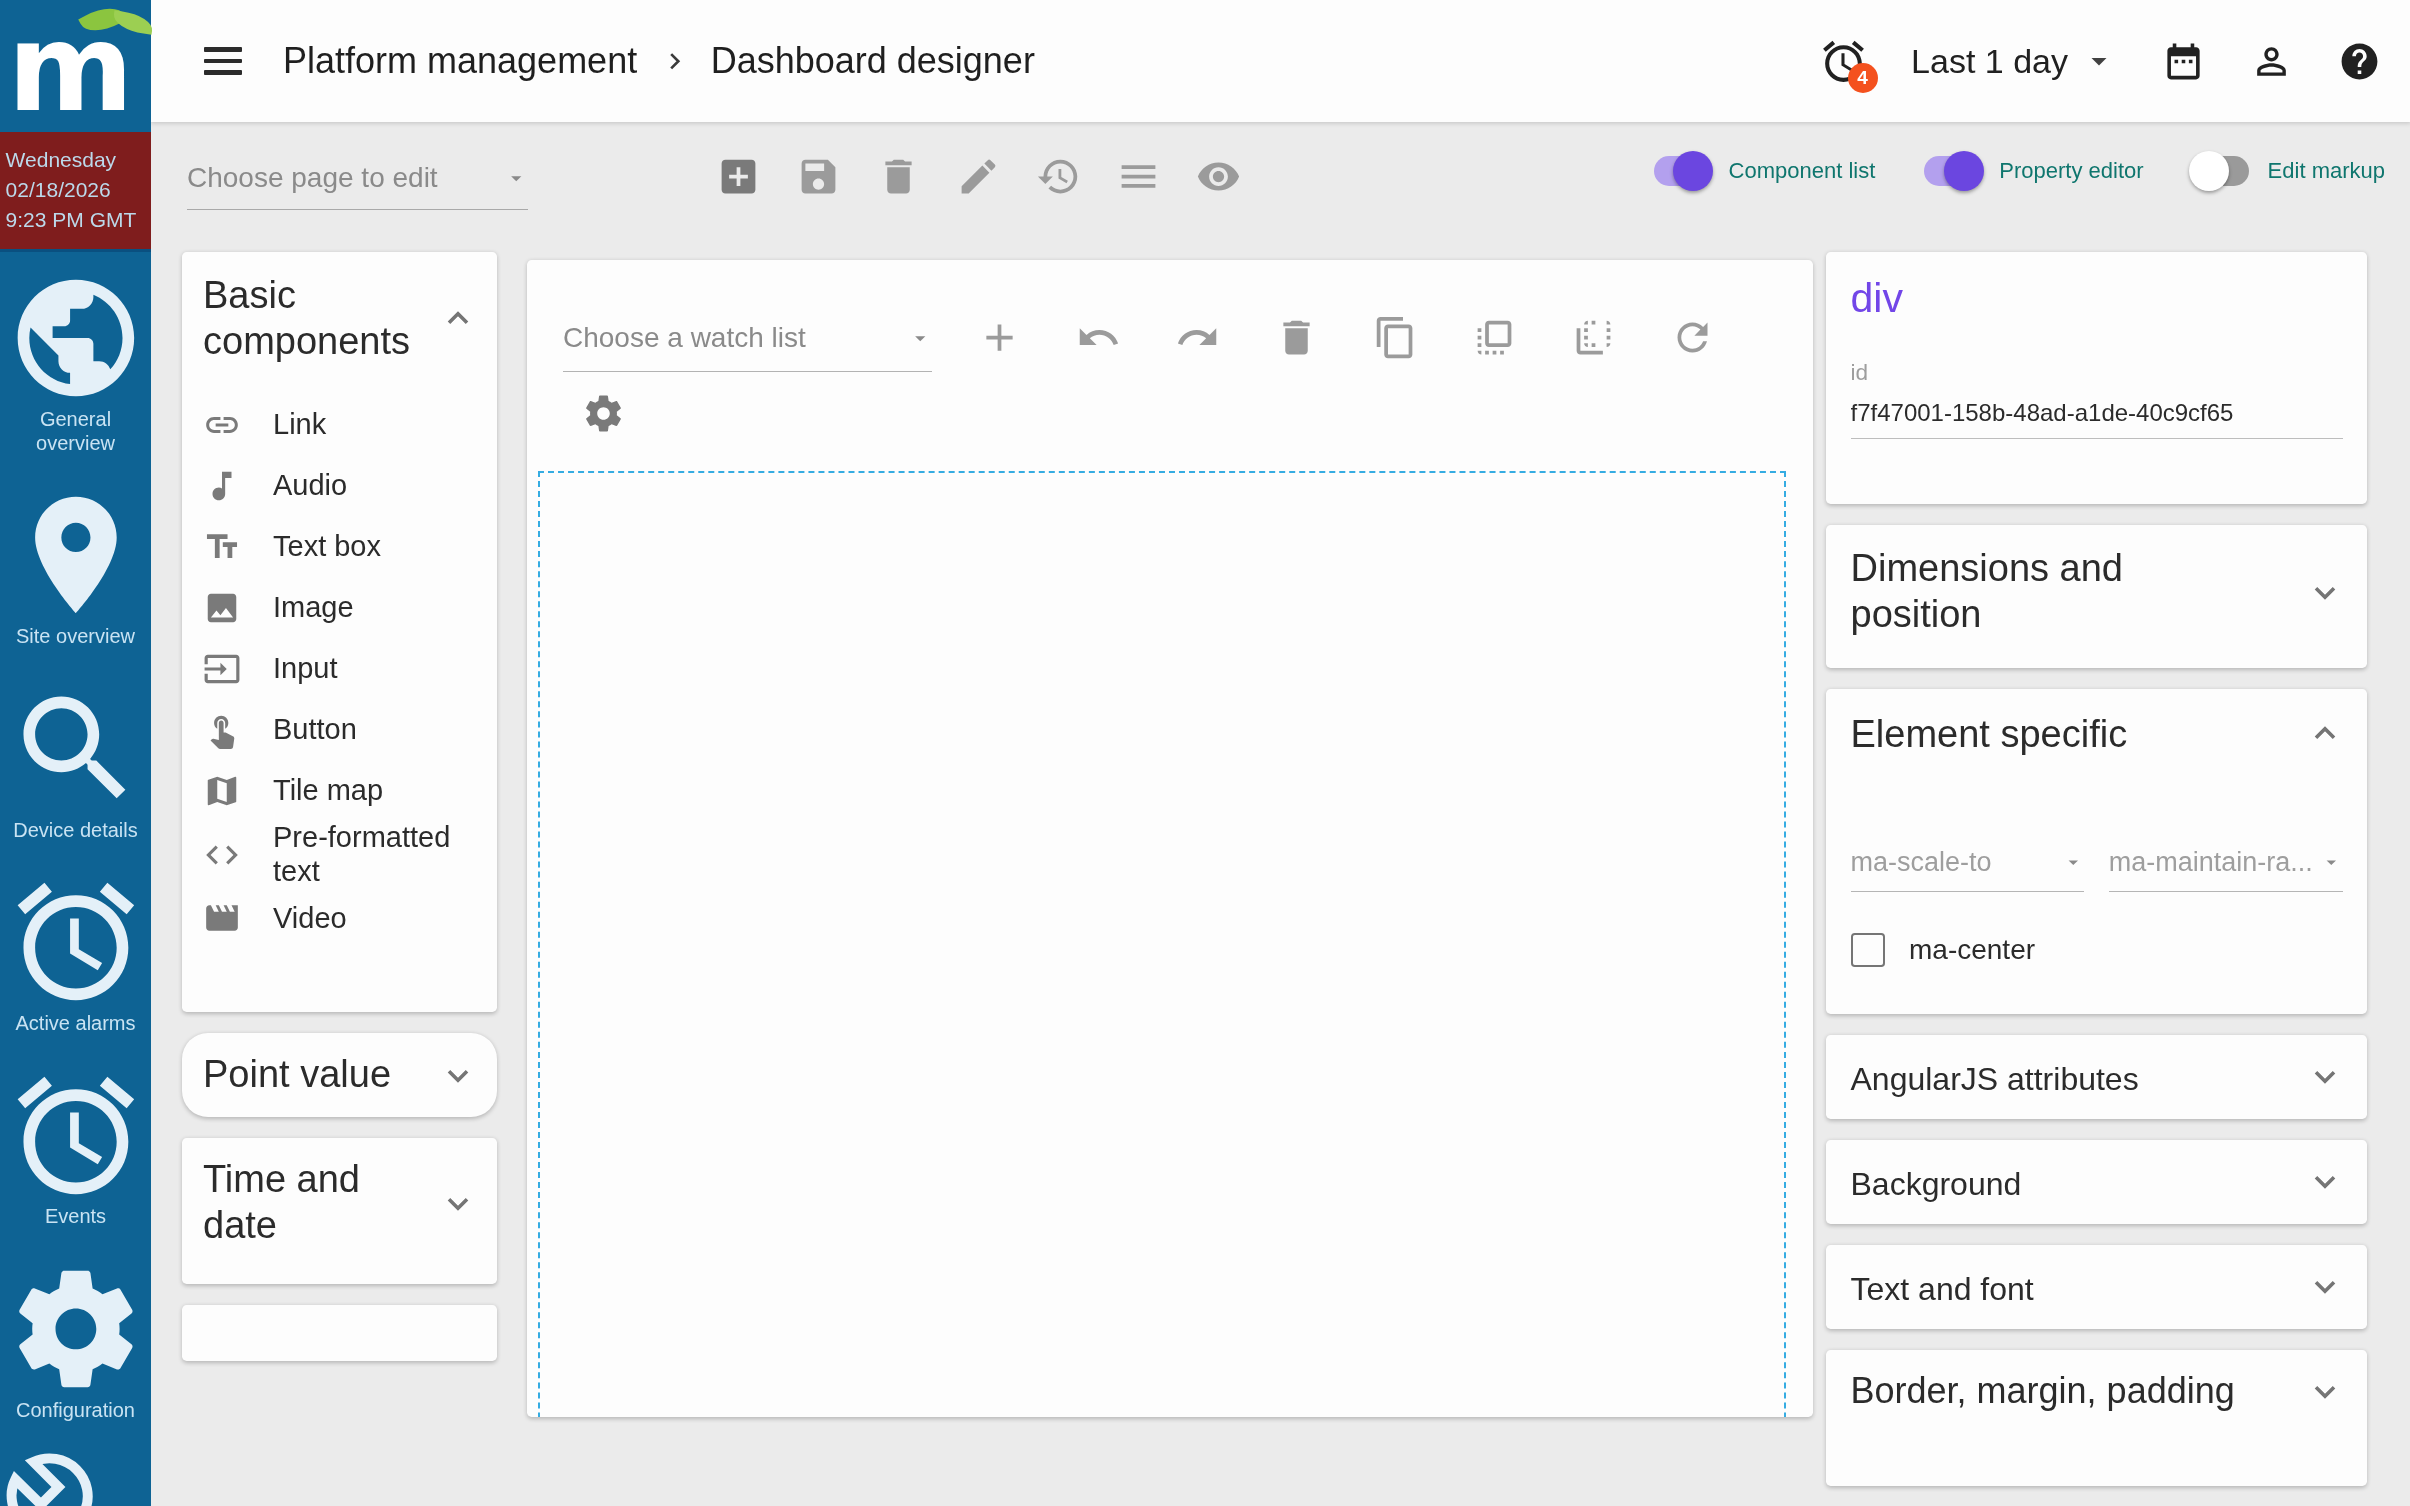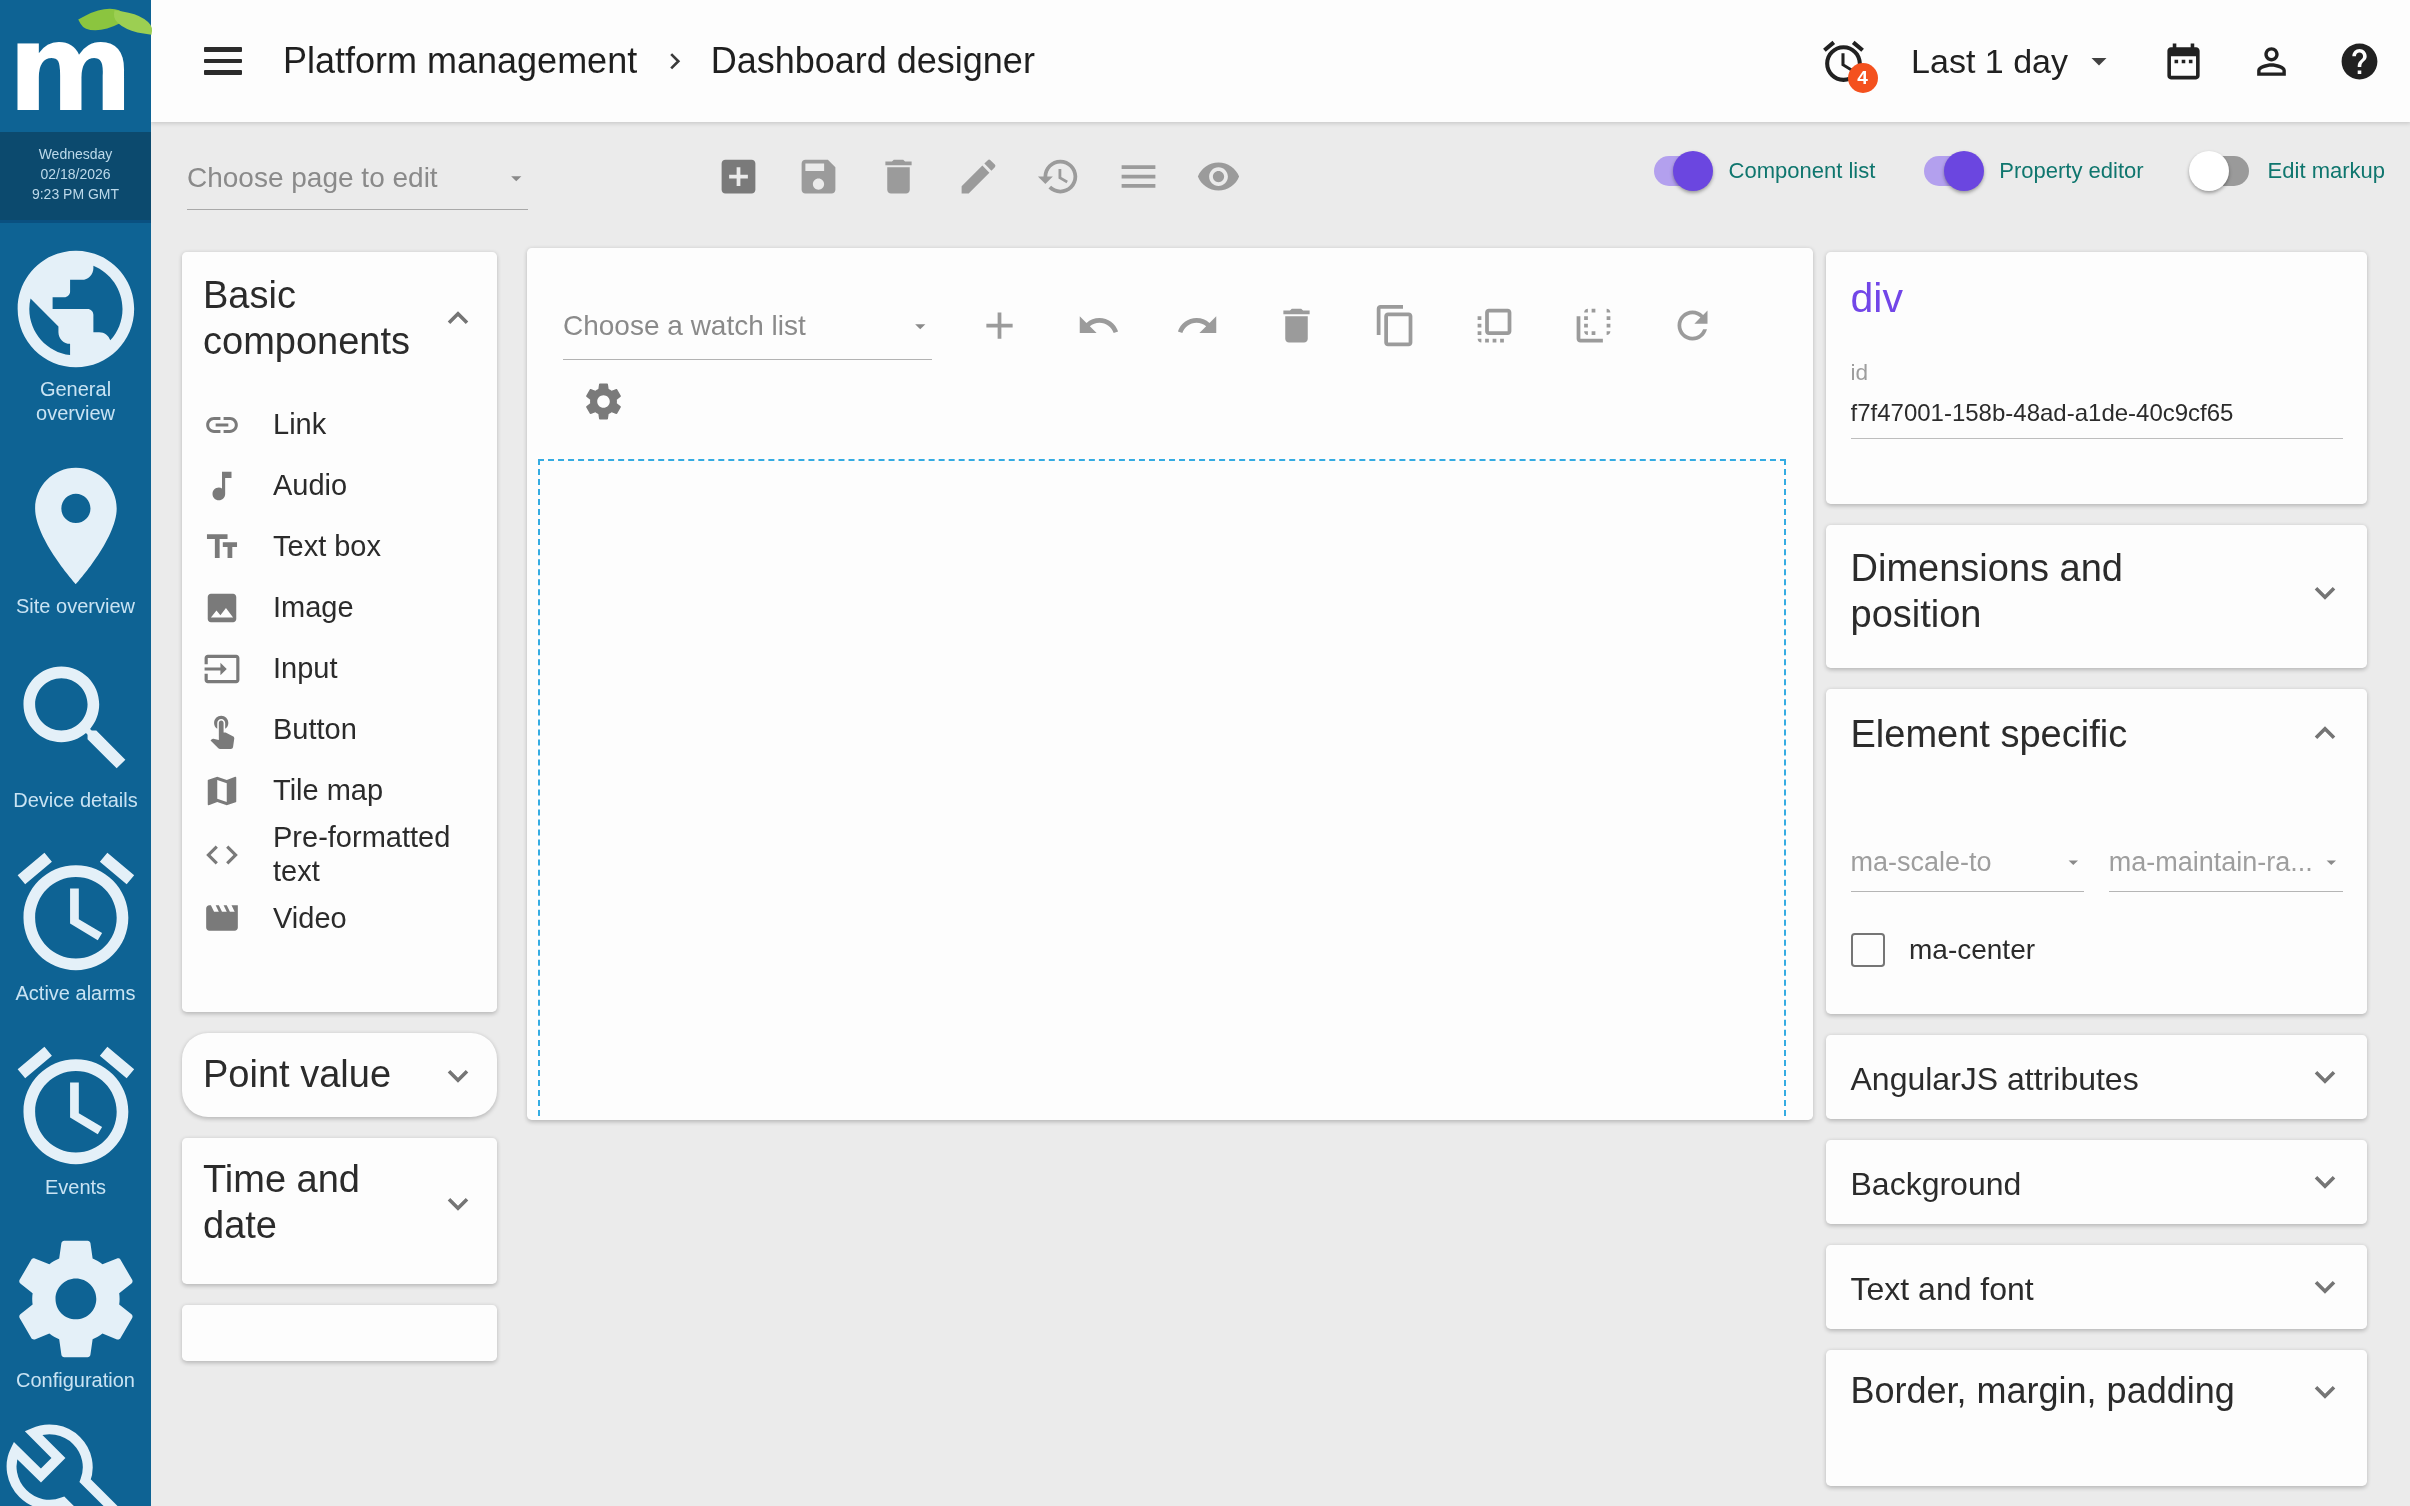--- a/index.html
+++ b/index.html
@@ -7,21 +7,21 @@
   body { background:#ebebeb; font-family:"Liberation Sans", sans-serif; color:#2b2b2b; position:relative; }
   svg.ic { display:block; fill:currentColor; }
 
   
   .sidebar { position:absolute; left:0; top:0; width:151px; height:1507px; background:#0e6394; z-index:30; }
   .logo { height:132px; position:relative; cursor:pointer; }
   .logo-m { position:absolute; left:7.5px; top:7.5px; font-size:121px; line-height:1; color:#fff; font-weight:700; font-family:"DejaVu Sans", sans-serif; letter-spacing:-5.6px; }
   .leaf { position:absolute; background:#8bc53f; border-radius:0 80% 0 80%; }
   .leaf1 { width:43px; height:22.6px; left:81px; top:7.5px; transform:rotate(-28deg); }
   .leaf2 { width:40px; height:19px; left:113px; top:13px; transform:rotate(8deg); background:#9ccf52; }
-  .side-date { background:#0c4a6e; padding:13px 5.6px 15px; text-align:center; color:#bcd9ea; font-size:14px; line-height:1.42; border-bottom:3.8px solid #0a5080; }
+  .side-date { background:#7f1d1d; padding:13px 5.6px 15px; text-align:left; color:#bcd9ea; font-size:21px; line-height:1.42; border-bottom:3.8px solid #0a5080; }
   .side-nav { display:flex; flex-direction:column; }
   .side-item { padding:16px 5.6px 14px; text-align:center; color:#c9e3f3; cursor:pointer; }
   .side-item .sicon { width:40px; height:40px; margin:0 auto 7.5px; color:#e4f0f8; }
   .side-item .slabel { font-size:20px; line-height:1.18; display:block; }
 
   
   .topbar { position:absolute; left:151px; top:0; width:2260px; height:122px; background:#fdfdfd; box-shadow:0 1.9px 4.7px rgba(0,0,0,.18); z-index:20; display:flex; align-items:center; }
   .hamburger { width:38px; height:28px; margin-left:53px; display:flex; flex-direction:column; justify-content:space-between; cursor:pointer; }
   .hamburger i { display:block; height:4.7px; background:#2b2b2b; border-radius:0.9px; }
   .crumbs { display:flex; align-items:center; margin-left:41px; font-size:36px; color:#1f1f1f; }
@@ -68,21 +68,21 @@
   .comp-item .cicon { width:38px; height:38px; color:#7a7a7a; flex:none; }
   .comp-item .clabel { font-size:29px; color:#2b2b2b; line-height:1.15; }
   .collapsed-card { padding:19px 21px; overflow:hidden; }
   .collapsed-card .sec-title { max-width:217px; }
   .pv-card { height:84px;border-radius:26px; }
   .dd-card { height:146px; }
   .td-card { height:146px; }
   .stub-card { height:56px; }
 
   
-  .canvas-card { position:absolute; left:527px; top:248px; width:1286px; height:872px; overflow:hidden; z-index:5;text-decoration:underline; }
+  .canvas-card { position:absolute; left:527px; top:260px; width:1286px; height:1157px; overflow:hidden; z-index:5;text-decoration:underline; }
   .watch-select { position:absolute; left:36px; top:62px; width:369px; border-bottom:1.9px solid #b3b3b3; padding-bottom:17px; display:flex; align-items:center; justify-content:space-between; cursor:pointer; }
   .watch-select .sel-txt { font-size:28px; color:#8a8a8a; }
   .canvas-icons { position:absolute; left:450px; top:55px; display:flex; gap:54px; }
   .gear-btn { position:absolute; left:55px; top:132px; width:43px; height:43px; color:#7a7a7a; cursor:pointer; }
   .sel-rect { position:absolute; left:11.3px; top:211px; width:1248px; height:1318px; border:2.8px dashed #35ace2; }
 
   
   .right-col { position:absolute; left:1826px; top:252px; width:541px; display:flex; flex-direction:column; gap:21px; z-index:5; }
   .elem-card { height:252px; padding:22.6px 24.5px; overflow:hidden; }
   .elem-tag { font-size:41px; color:#7246e8; }

